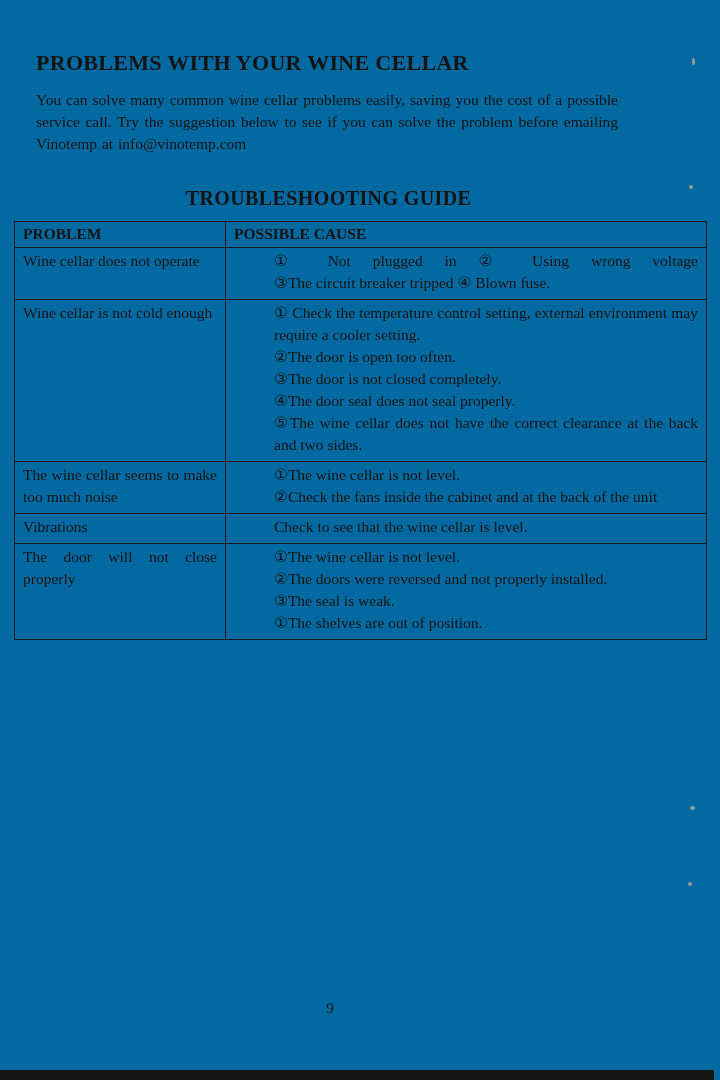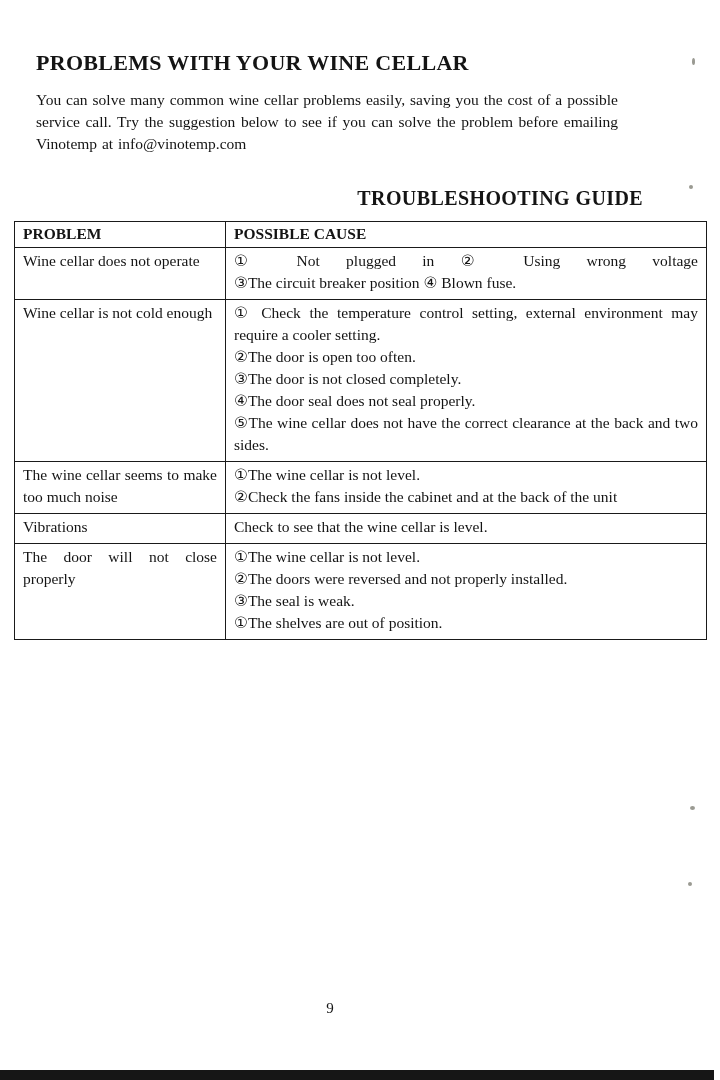--- a/index.html
+++ b/index.html
@@ -2,21 +2,21 @@
 <html><head>
 <meta charset="utf-8">
 <style>
   * { box-sizing: border-box; }
   html, body { margin: 0; padding: 0; background: #d8d8d8; }
   .page {
     position: relative;
     width: 720px;
     height: 1080px;
     margin: 0 auto;
-    background: #ffffff;
+    background: #0369a1;
     font-family: "Liberation Serif", "DejaVu Serif", "DejaVu Sans", serif;
     color: #141414;
     overflow: hidden;
   }
   .title {
     margin: 0;
     padding: 50px 0 0 36px;
     font-size: 22px;
     font-weight: bold;
     letter-spacing: 0.3px;
@@ -25,21 +25,21 @@
     margin: 13px 0 8px 36px;
     width: 582px;
     font-size: 15.5px;
     line-height: 22px;
     text-align: justify;
     word-spacing: 1px;
   }
   .guide-heading {
     margin: 32px 0 0 14px;
     width: 629px;
-    text-align: right;
+    text-align: center;
     font-size: 20px;
     font-weight: bold;
     letter-spacing: 0.4px;
   }
   table.ts-table {
     margin: 11px 0 0 14px;
     width: 693px;
     border-collapse: collapse;
     table-layout: fixed;
     font-size: 15.5px;
@@ -51,21 +51,21 @@
     padding: 2px 8px 5px 8px;
   }
   table.ts-table th {
     text-align: left;
     font-size: 15.5px;
     padding-top: 1px;
     padding-bottom: 2px;
   }
   .col-problem { width: 211px; }
   td.p { text-align: justify; }
-  td.c .line { text-align: justify; }
+  td.c .line { text-align: justify; margin-left: 40px; }
   td.c .line.spread { text-align: justify; text-align-last: justify; }
   .page-number {
     position: absolute;
     top: 1000px;
     left: 0;
     width: 660px;
     text-align: center;
     font-size: 15px;
   }
   .scan-bar {
@@ -103,21 +103,21 @@
         <th class="col-problem">PROBLEM</th>
         <th>POSSIBLE CAUSE</th>
       </tr>
     </thead>
     <tbody>
 
       <tr>
         <td class="p">Wine cellar does not operate</td>
         <td class="c">
           <div class="line spread">① Not plugged in ② Using wrong voltage</div>
-          <div class="line">③The circuit breaker position ④ Blown fuse.</div>
+          <div class="line">③The circuit breaker tripped ④ Blown fuse.</div>
         </td>
       </tr>
 
       <tr>
         <td class="p">Wine cellar is not cold enough</td>
         <td class="c">
           <div class="line">① Check the temperature control setting, external environment may require a cooler setting.</div>
           <div class="line">②The door is open too often.</div>
           <div class="line">③The door is not closed completely.</div>
           <div class="line">④The door seal does not seal properly.</div>

